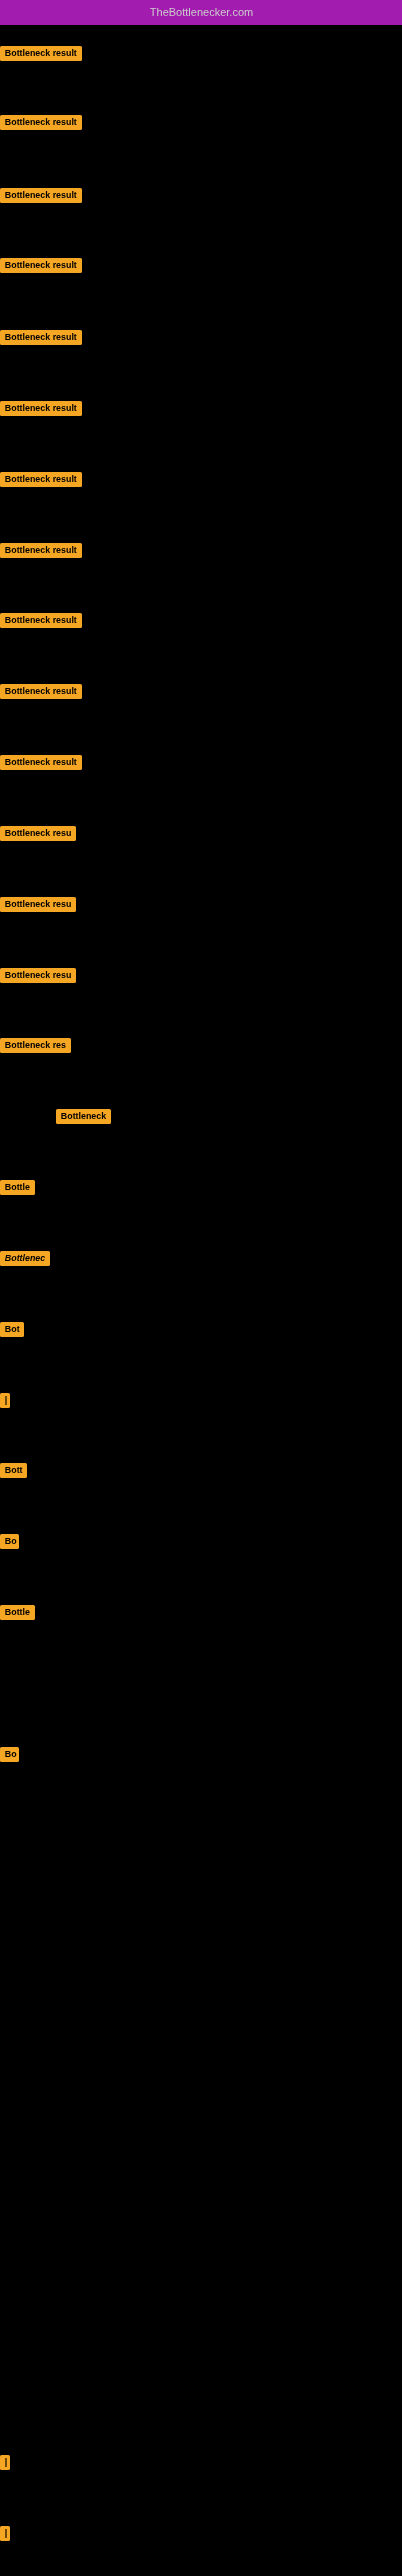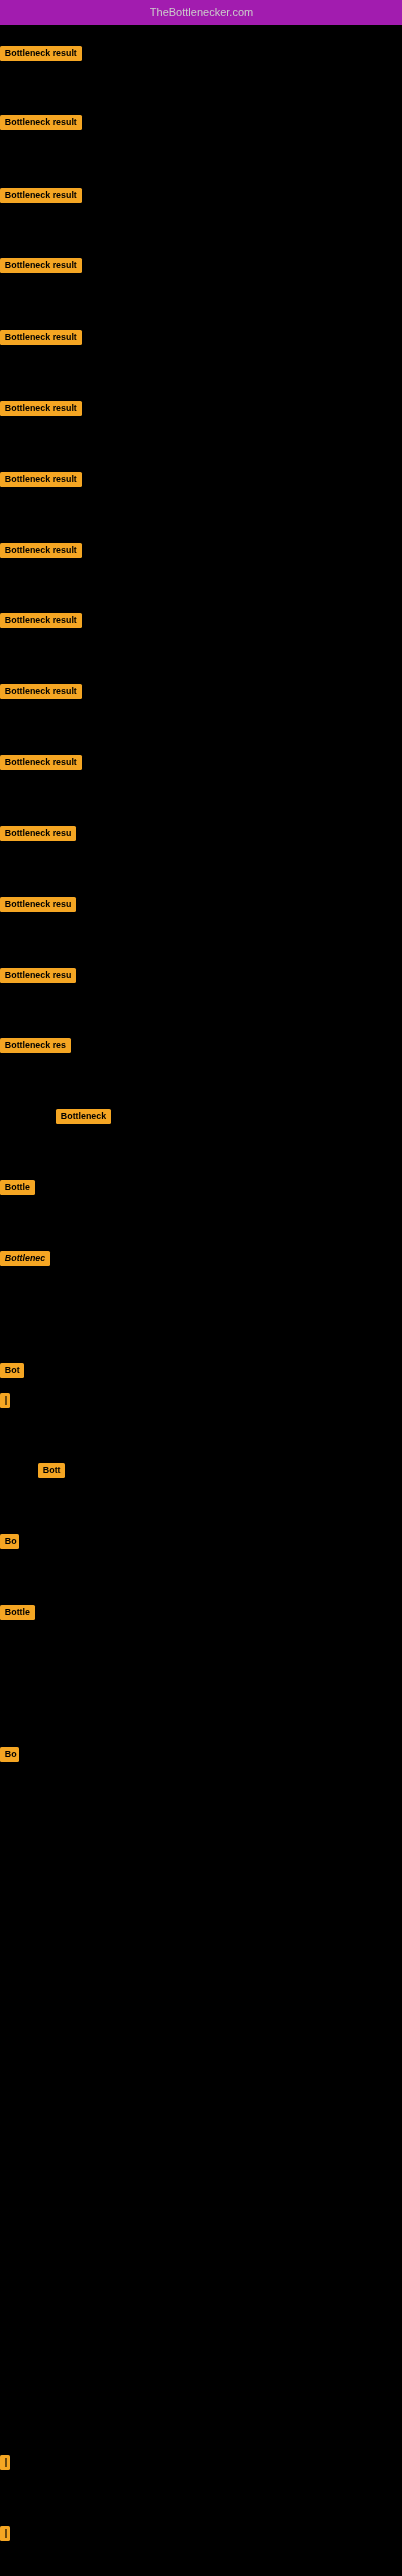--- a/index.html
+++ b/index.html
@@ -54,22 +54,22 @@
     <div class="result-row" style="top: 613px; left: 0px;"><span class="bottleneck-badge" style="max-width: 114px;">Bottleneck result</span></div>
     <div class="result-row" style="top: 684px; left: 0px;"><span class="bottleneck-badge" style="max-width: 113px;">Bottleneck result</span></div>
     <div class="result-row" style="top: 755px; left: 0px;"><span class="bottleneck-badge" style="max-width: 109px;">Bottleneck result</span></div>
     <div class="result-row" style="top: 826px; left: 0px;"><span class="bottleneck-badge" style="max-width: 101px;">Bottleneck resu</span></div>
     <div class="result-row" style="top: 897px; left: 0px;"><span class="bottleneck-badge" style="max-width: 98px;">Bottleneck resu</span></div>
     <div class="result-row" style="top: 968px; left: 0px;"><span class="bottleneck-badge" style="max-width: 96px;">Bottleneck resu</span></div>
     <div class="result-row" style="top: 1038px; left: 0px;"><span class="bottleneck-badge" style="max-width: 93px; text-align: center;">Bottleneck res</span></div>
     <div class="result-row" style="top: 1109px; left: 12px; margin-left: 44px;"><span class="bottleneck-badge" style="max-width: 72px;">Bottleneck</span></div>
     <div class="result-row" style="top: 1180px; left: 0px;"><span class="bottleneck-badge" style="max-width: 47px;">Bottle</span></div>
     <div class="result-row" style="top: 1251px; left: 0px;"><span class="bottleneck-badge" style="max-width: 64px; font-style: italic;">Bottlenec</span></div>
-    <div class="result-row" style="top: 1322px; left: 0px;"><span class="bottleneck-badge" style="max-width: 31px; margin-top: 41px;">Bot</span></div>
+    <div class="result-row" style="top: 1322px; left: 0px;"><span class="bottleneck-badge" style="max-width: 31px;">Bot</span></div>
     <div class="result-row" style="top: 1393px; left: 0px;"><span class="bottleneck-badge" style="max-width: 6.4px;">|</span></div>
-    <div class="result-row" style="top: 1463px; left: 0px;"><span class="bottleneck-badge" style="max-width: 34px; margin-left: 38px;">Bott</span></div>
+    <div class="result-row" style="top: 1463px; left: 0px;"><span class="bottleneck-badge" style="max-width: 34px;">Bott</span></div>
     <div class="result-row" style="top: 1534px; left: 0px;"><span class="bottleneck-badge" style="max-width: 19.3px;">Bo</span></div>
     <div class="result-row" style="top: 1605px; left: 0px;"><span class="bottleneck-badge" style="max-width: 45px;">Bottle</span></div>
     <div class="result-row" style="top: 1747px; left: 0px;"><span class="bottleneck-badge" style="max-width: 19.3px;">Bo</span></div>
     <div class="result-row" style="top: 2455px; left: 0px;"><span class="bottleneck-badge" style="max-width: 6.4px;">|</span></div>
     <div class="result-row" style="top: 2526px; left: 0px;"><span class="bottleneck-badge" style="max-width: 6.4px;">|</span></div>
   </div>
 
 
 </body></html>

